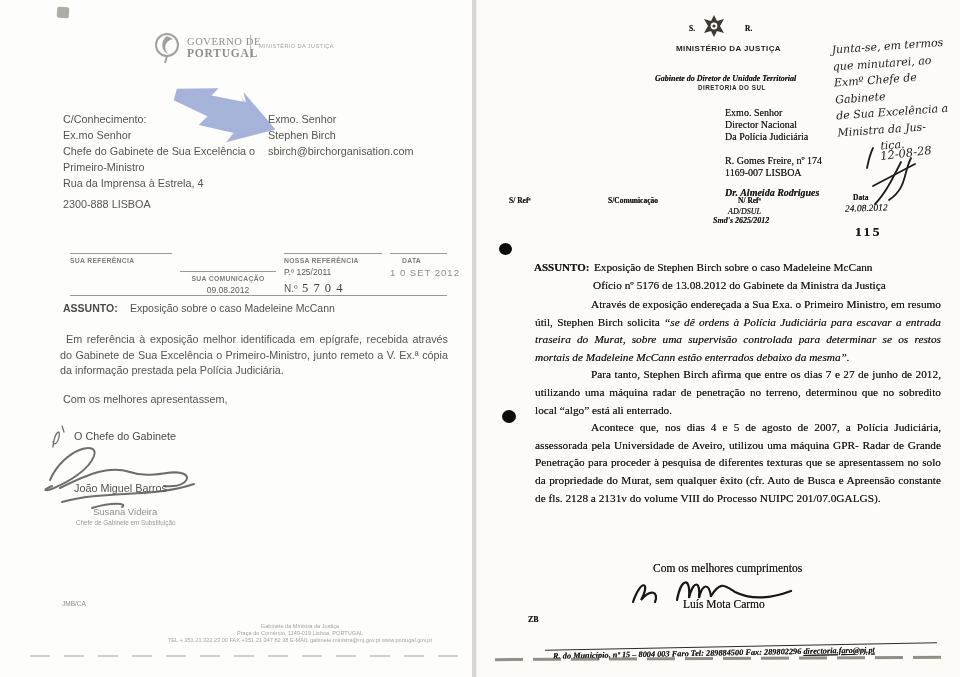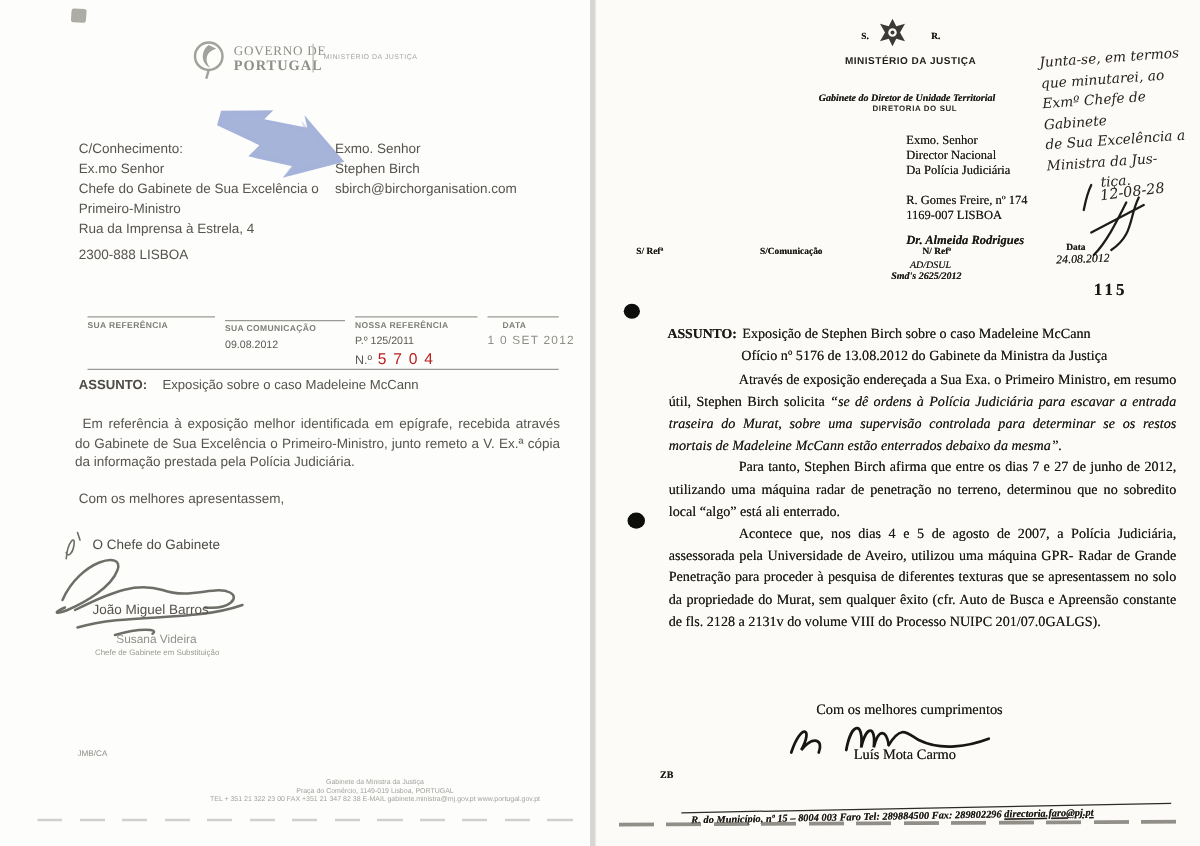--- a/index.html
+++ b/index.html
@@ -55,30 +55,30 @@
   <div class="t l-sans" style="left:63px;top:176px;">Rua da Imprensa à Estrela, 4</div>
   <div class="t l-sans" style="left:63px;top:197px;">2300-888 LISBOA</div>
 
   <div class="t l-sans" style="left:268px;top:112px;">Exmo. Senhor</div>
   <div class="t l-sans" style="left:268px;top:128px;">Stephen Birch</div>
   <div class="t l-sans" style="left:268px;top:144px;">sbirch@birchorganisation.com</div>
 
   <div class="ref-col" style="left:70px;top:253px;width:102px;">
     <div class="l-label" style="padding-top:3px;">SUA REFERÊNCIA</div>
   </div>
-  <div class="ref-col" style="left:180px;top:256px;width:96px;">
+  <div class="ref-col" style="left:180px;top:271px;width:96px;text-align:center;">
     <div class="l-label" style="padding-top:3px;">SUA COMUNICAÇÃO</div>
     <div style="font-size:8.5px;color:#5d5a54;margin-top:3px;">09.08.2012</div>
   </div>
   <div class="ref-col" style="left:284px;top:253px;width:98px;">
     <div class="l-label" style="padding-top:3px;">NOSSA REFERÊNCIA</div>
     <div style="font-size:8.5px;color:#5d5a54;margin-top:3px;">P.º 125/2011</div>
     <div style="margin-top:1px;">
       <span style="font-size:10px;color:#5d5a54;">N.º</span>
-      <span style="font-family:Liberation Sans, sans-serif;font-size:12.5px;color:#b91c1c;letter-spacing:1px;">5 7 0 4</span>
+      <span style="font-family:Liberation Serif, serif;font-size:12.5px;color:#404040;letter-spacing:1px;">5 7 0 4</span>
     </div>
   </div>
   <div class="ref-col" style="left:390px;top:253px;width:57px;">
     <div class="l-label" style="padding-top:3px;padding-left:12px;">DATA</div>
     <div style="font-size:9.5px;color:#8e8e88;letter-spacing:1px;margin-top:3px;white-space:nowrap;">1 0 SET 2012</div>
   </div>
   <div class="t" style="left:70px;top:295px;width:377px;height:1px;background:#9a9a94;"></div>
 
   <div class="t" style="left:63px;top:302px;font-size:10.5px;font-weight:bold;color:#4e4b46;">ASSUNTO:</div>
   <div class="t" style="left:130px;top:302px;font-size:10.5px;color:#55524c;">Exposição sobre o caso Madeleine McCann</div>
@@ -147,21 +147,21 @@
     </g>
   </svg>
 
   <div class="t r-serif" style="left:32px;top:196px;font-size:7.5px;font-weight:bold;">S/ Refª</div>
   <div class="t r-serif" style="left:131px;top:196px;font-size:7.5px;font-weight:bold;">S/Comunicação</div>
   <div class="t r-serif" style="left:261px;top:196px;font-size:7.5px;font-weight:bold;">N/ Refª</div>
   <div class="t r-serif" style="left:251px;top:207px;font-size:8px;font-style:italic;">AD/DSUL</div>
   <div class="t r-serif" style="left:236px;top:216px;font-size:8px;font-weight:bold;font-style:italic;">Smd's 2625/2012</div>
   <div class="t r-serif" style="left:376px;top:193px;font-size:7.5px;font-weight:bold;">Data</div>
   <div class="t r-serif" style="left:368px;top:203px;font-size:9.5px;font-style:italic;transform:rotate(-2deg);">24.08.2012</div>
-  <div class="t r-serif" style="left:378px;top:224px;font-size:13.5px;font-weight:bold;letter-spacing:2.5px;margin-left:20px;">115</div>
+  <div class="t r-serif" style="left:378px;top:224px;font-size:13.5px;font-weight:bold;letter-spacing:2.5px;">115</div>
 
   <div class="dot" style="left:22px;top:243px;width:13px;height:12px;"></div>
   <div class="dot" style="left:25px;top:410px;width:14px;height:13px;"></div>
 
   <div class="t" style="left:57px;top:257px;width:410px;white-space:normal;">
     <span class="r-serif" style="font-size:11px;font-weight:bold;">ASSUNTO:</span>
     <span class="r-serif" style="font-size:11.3px;">Exposição de Stephen Birch sobre o caso Madeleine McCann</span>
     <div class="r-serif" style="font-size:11.3px;margin-left:59px;margin-top:4px;">Ofício nº 5176 de 13.08.2012 do Gabinete da Ministra da Justiça</div>
   </div>
 

